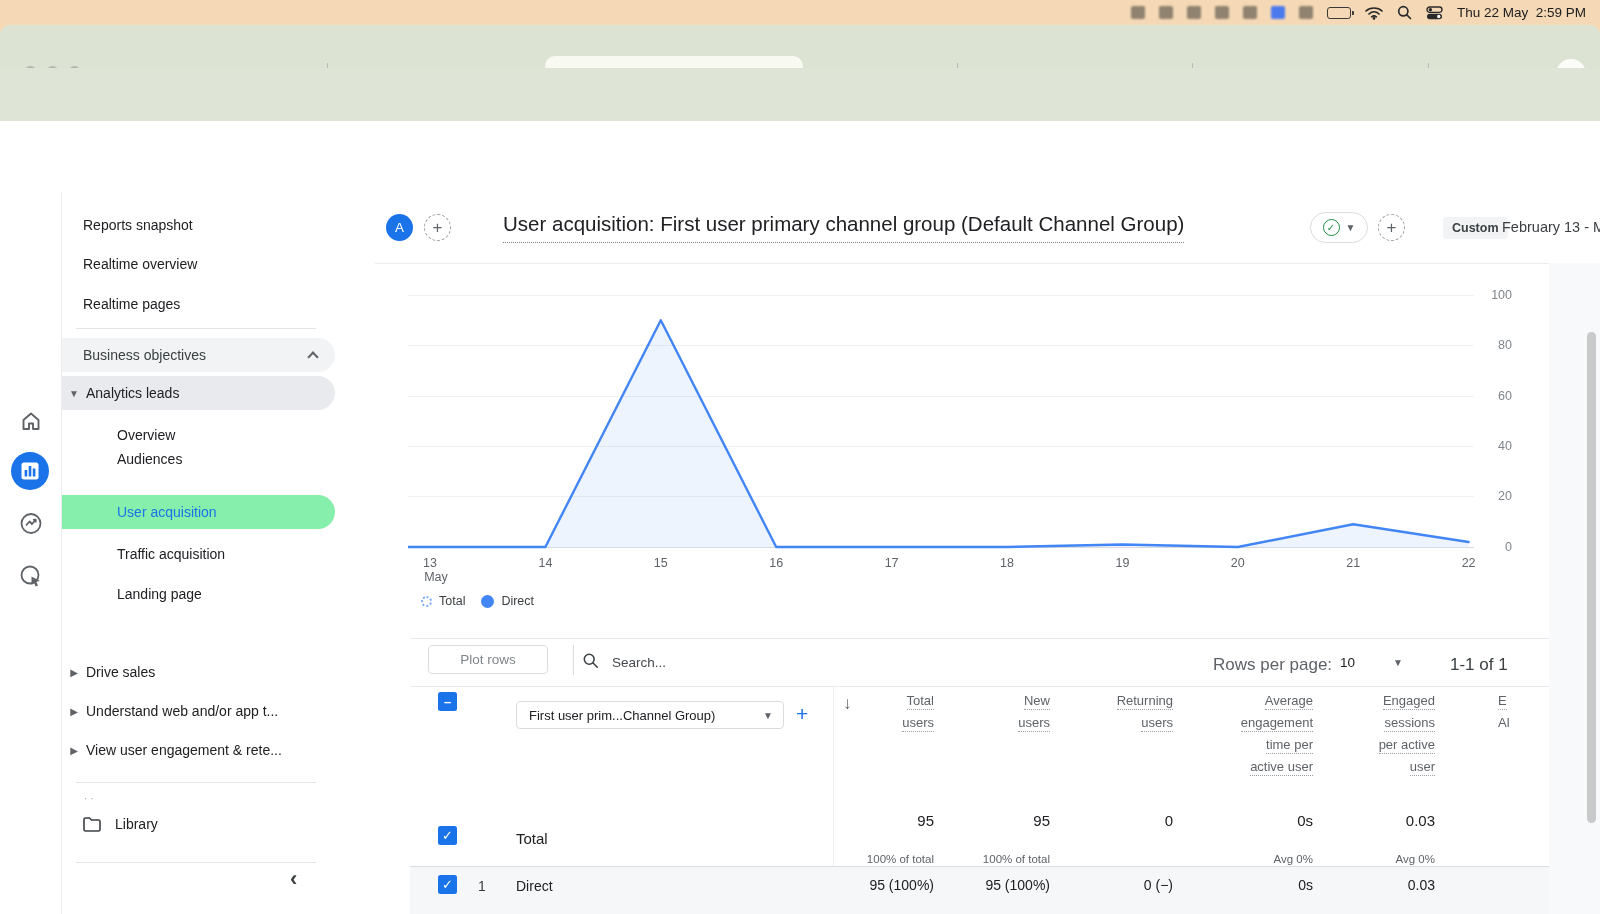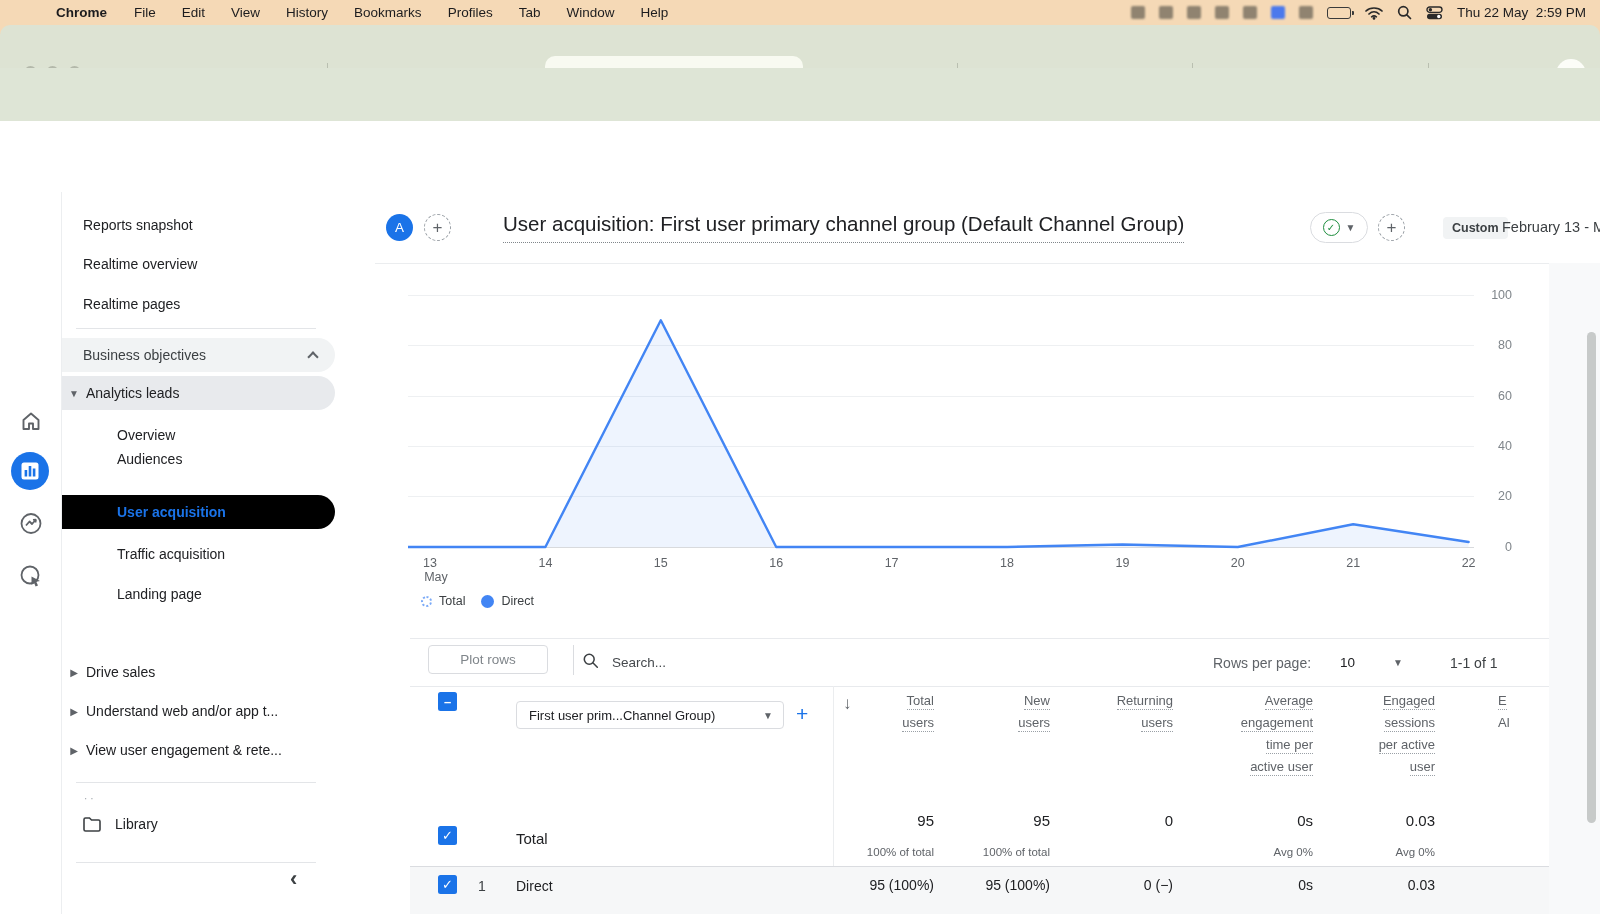--- a/index.html
+++ b/index.html
@@ -64,21 +64,21 @@
   .rail-ic { position:absolute; left:0; width:62px; text-align:center; color:#5f6368; }
   .rail-active { position:absolute; left:11px; top:260px; width:38px; height:38px; border-radius:50%; background:#1a73e8;
                  display:flex; align-items:center; justify-content:center; }
 
   
   .sidebar { position:absolute; left:62px; top:192px; width:313px; height:722px; background:#fff; font-size:14px; color:#202124; }
   .sb-item { position:absolute; left:0; width:273px; height:34px; display:flex; align-items:center; border-radius:0 17px 17px 0; }
   .sb-divider { position:absolute; left:14px; width:240px; height:1px; background:#e3e5e8; }
   .sb-sec { background:#f1f3f4; color:#3c4043; font-weight:500; }
   .sb-group { background:#e8eaed; }
-  .sb-sel { background:#000000; font-weight:700; }
+  .sb-sel { background:#86efac; font-weight:400; }
   .tri { color:#5f6368; font-size:10px; width:24px; text-align:center; flex:0 0 auto; }
   .chev-up { width:8px; height:8px; border-left:2px solid #5f6368; border-top:2px solid #5f6368; transform:rotate(45deg); margin-top:3px; }
   .sb-collapse { position:absolute; left:290px; top:866px; font-size:22px; color:#3c4043; font-weight:bold; }
 
   
   .main-bg { position:absolute; left:375px; top:192px; width:1225px; height:722px; background:#fff; }
   .rh-line { position:absolute; left:375px; top:263px; width:1225px; height:1px; background:#ebedef; }
   .comp-avatar { position:absolute; left:386px; top:214px; width:27px; height:27px; border-radius:50%; background:#1a73e8; color:#fff;
                  display:flex; align-items:center; justify-content:center; font-size:13.5px; }
   .dash-add { position:absolute; width:27px; height:27px; border-radius:50%; border:1.6px dashed #9aa0a6; color:#5f6368;
@@ -103,58 +103,45 @@
   .legend { position:absolute; left:421px; top:594px; display:flex; align-items:center; gap:16px; font-size:12.5px; color:#3c4043; }
   .sw-total { width:11px; height:11px; border-radius:50%; border:2px dotted #7baaf7; }
   .sw-direct { width:13px; height:13px; border-radius:50%; background:#4285f4; }
 
   
   .tb-divider { position:absolute; left:410px; width:1139px; height:1px; background:#e8eaed; }
   .plotrows { position:absolute; left:428px; top:645px; width:120px; height:29px; border:1px solid #dadce0; border-radius:4px;
               background:#fff; color:#80868b; font-size:13.5px; display:flex; align-items:center; justify-content:center; }
   .vsep { position:absolute; width:1px; background:#dadce0; }
   .searchph { position:absolute; left:612px; top:655px; font-size:13.5px; color:#45494d; }
-  .rpp { position:absolute; top:655px; font-size:14px; color:#5f6368; }
+  .rpp { position:absolute; top:655px; font-size:17px; color:#5f6368; }
 
   
   .checkbox { position:absolute; width:19px; height:19px; border-radius:2.5px; background:#1a73e8; color:#fff;
               display:flex; align-items:center; justify-content:center; font-size:13px; font-weight:bold; }
   .dim-dd { position:absolute; left:516px; top:701px; width:268px; height:28px; border:1px solid #dadce0; border-radius:4px;
             display:flex; align-items:center; justify-content:space-between; padding:0 10px 0 12px; font-size:13px; color:#202124;text-align:right; }
   .col-h { position:absolute; top:690px; text-align:right; font-size:13px; color:#5f6368; line-height:22px; }
   .hl { display:block; }
   .hlt { border-bottom:1px dotted #9aa0a6; padding-bottom:1px; }
   .cell { position:absolute; text-align:right; }
   .cell .m { display:block; font-size:15px; color:#202124; }
-  .cell .s { display:block; font-size:11.5px; color:#5f6368; margin-top:17px; }
+  .cell .s { display:block; font-size:11.5px; color:#5f6368; margin-top:24px; }
   .drow-cell { position:absolute; top:877px; text-align:right; font-size:14px; color:#202124; }
 
   .scroll-strip { position:absolute; left:1549px; top:263px; width:51px; height:651px; background:#f8f9fa; }
   .scroll-thumb { position:absolute; left:1587px; top:332px; width:9px; height:491px; border-radius:5px; background:#c7cac9; }
   .caret { color:#5f6368; font-size:10px; }
 </style>
 </head>
 <body>
 
 <div id="screen">
 
   <div class="menubar">
-    <div class="mb-left">
-      <span class="mb-apple"></span>
-      <span class="mb-app">Chrome</span>
-      <span class="mb-item">File</span>
-      <span class="mb-item">Edit</span>
-      <span class="mb-item">View</span>
-      <span class="mb-item">History</span>
-      <span class="mb-item">Bookmarks</span>
-      <span class="mb-item">Profiles</span>
-      <span class="mb-item">Tab</span>
-      <span class="mb-item">Window</span>
-      <span class="mb-item">Help</span>
-    </div>
     <div class="mb-right">
       <span class="mb-blur"></span>
       <span class="mb-blur"></span>
       <span class="mb-blur"></span>
       <span class="mb-blur"></span>
       <span class="mb-blur"></span>
       <span class="mb-blur blue"></span>
       <span class="mb-blur"></span>
       <span class="batt"></span>
       <svg width="18" height="14" viewBox="0 0 18 14">

